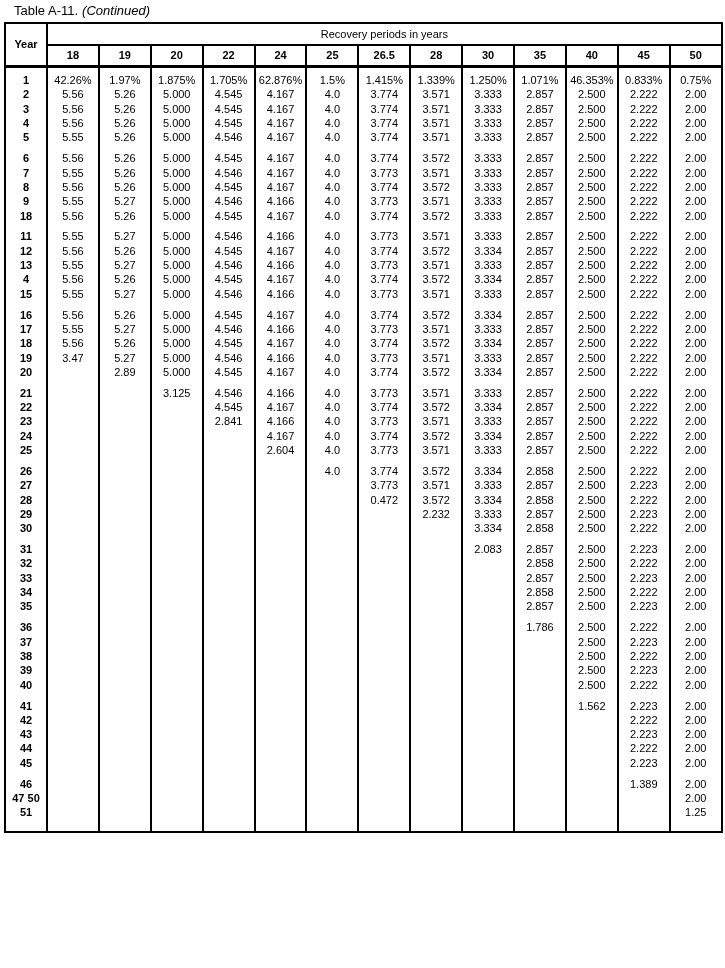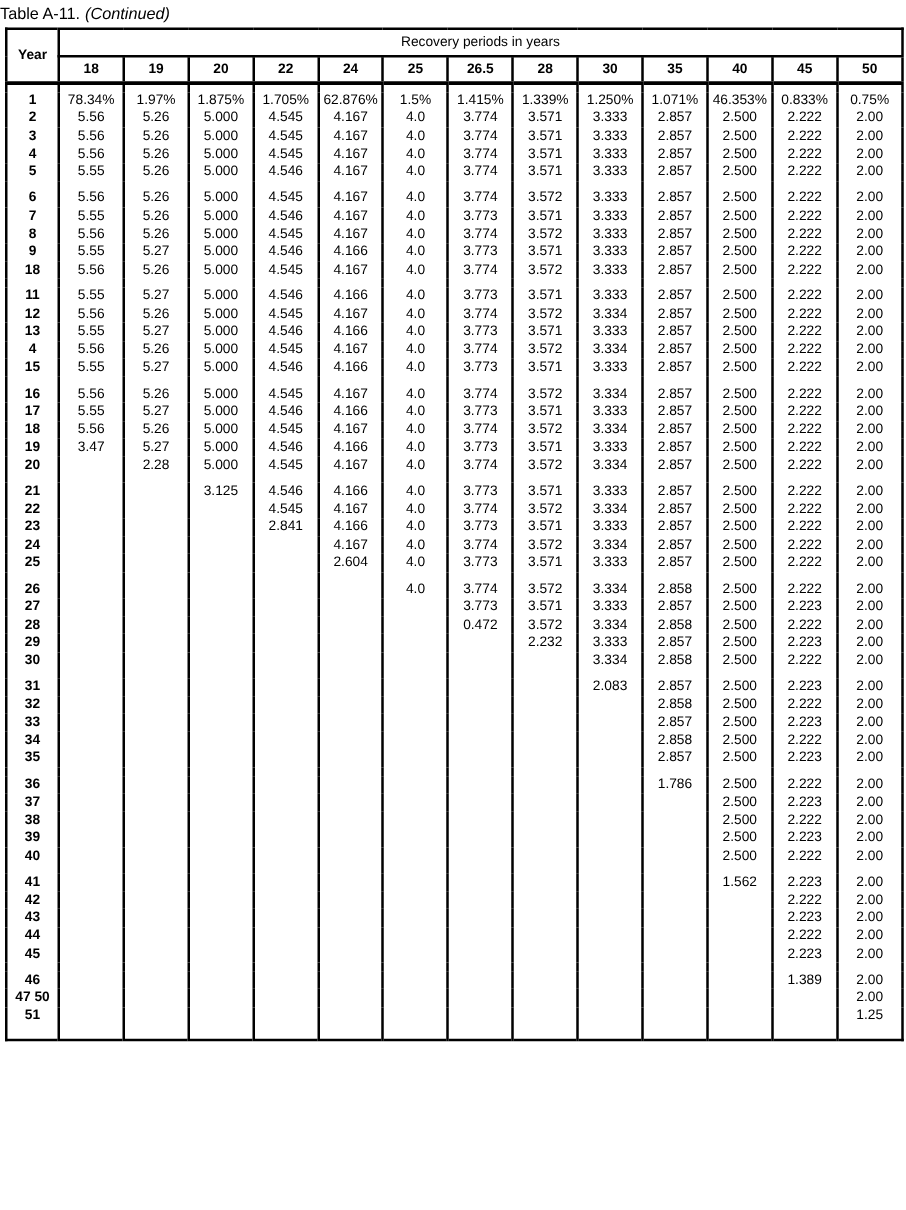--- a/index.html
+++ b/index.html
@@ -14,21 +14,21 @@
   }
   .page {
     position: relative;
     width: 725px;
     height: 968px;
     background: #fff;
     overflow: hidden;
   }
   .page-title {
     position: absolute;
-    left: 0;
+    left: 14px;
     top: 3px;
     font-size: 13px;
     line-height: 15px;
     white-space: nowrap;
   }
   .page-title .it {
     font-style: italic;
     margin-left: 4px;
   }
   table.rt {
@@ -141,21 +141,21 @@
           <td class="v"></td>
           <td class="v"></td>
           <td class="v"></td>
           <td class="v"></td>
           <td class="v"></td>
           <td class="v"></td>
           <td class="v"></td>
         </tr>
         <tr class="line">
           <td class="yc">1</td>
-          <td class="v">78.34%</td>
+          <td class="v">42.26%</td>
           <td class="v">1.97%</td>
           <td class="v">1.875%</td>
           <td class="v">1.705%</td>
           <td class="v">62.876%</td>
           <td class="v">1.5%</td>
           <td class="v">1.415%</td>
           <td class="v">1.339%</td>
           <td class="v">1.250%</td>
           <td class="v">1.071%</td>
           <td class="v">46.353%</td>
@@ -494,21 +494,21 @@
           <td class="v">3.571</td>
           <td class="v">3.333</td>
           <td class="v">2.857</td>
           <td class="v">2.500</td>
           <td class="v">2.222</td>
           <td class="v">2.00</td>
         </tr>
         <tr class="line">
           <td class="yc">20</td>
           <td class="v"></td>
-          <td class="v">2.28</td>
+          <td class="v">2.89</td>
           <td class="v">5.000</td>
           <td class="v">4.545</td>
           <td class="v">4.167</td>
           <td class="v">4.0</td>
           <td class="v">3.774</td>
           <td class="v">3.572</td>
           <td class="v">3.334</td>
           <td class="v">2.857</td>
           <td class="v">2.500</td>
           <td class="v">2.222</td>

